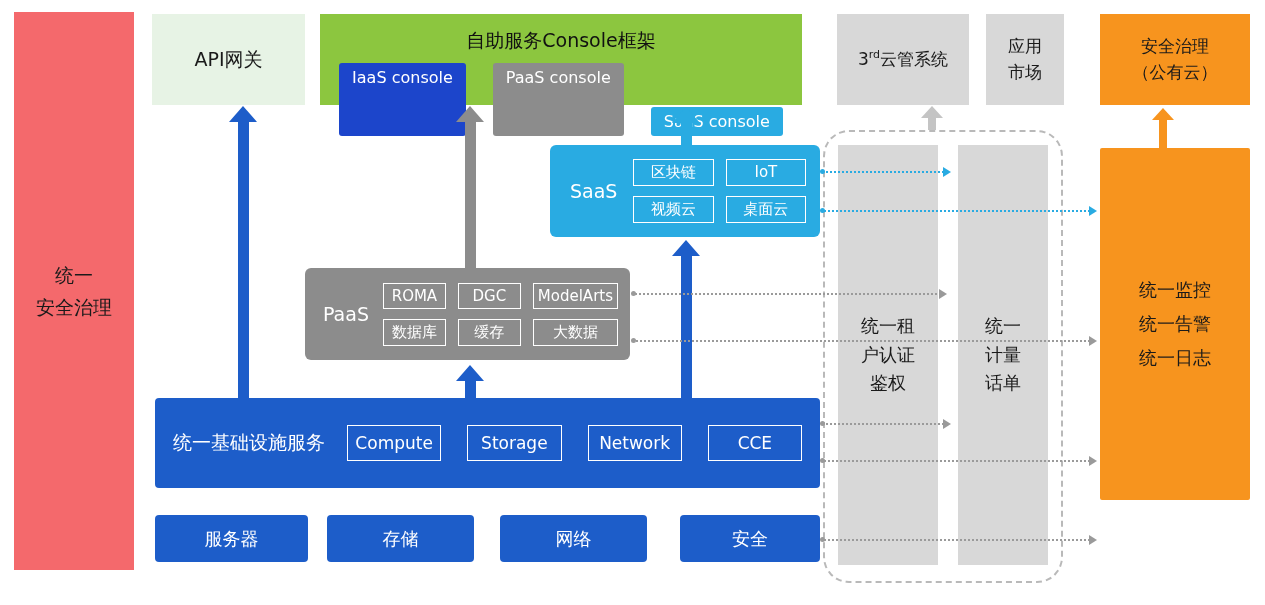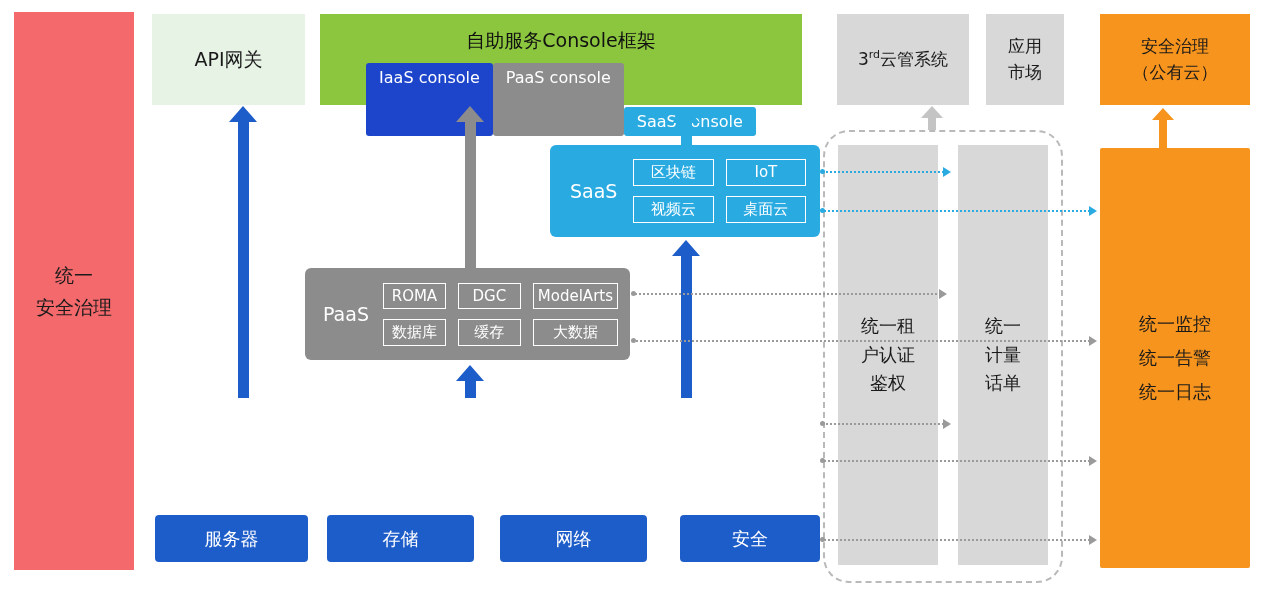--- a/index.html
+++ b/index.html
@@ -15,21 +15,21 @@
   
   .red-bar{background:var(--red,#f4696c);font-size:19px;line-height:1.7;}
   .lgreen-box{background:var(--light-green,#e7f3e5);font-size:19px;}
   .green-frame{background:var(--green,#8cc63f);}
   .lgray-box{background:var(--light-gray,#d8d8d8);font-size:17px;line-height:1.5;}
   .orange-box{background:var(--orange,#f7941e);font-size:17px;line-height:1.5;}
   .orange-bar{background:var(--orange,#f7941e);font-size:18px;line-height:1.9;border-radius:2px;}
   .gray-vbar{background:var(--light-gray,#d8d8d8);font-size:18px;line-height:1.6;}
 
   .console-title{padding-top:14px;text-align:center;font-size:19px;color:#111;}
-  .console-btn-row{display:flex;justify-content:center;margin-top:9px;}
+  .console-btn-row{display:flex;justify-content:center;gap:27px;margin-top:9px;}
   .cbtn{color:#fff;font-size:16px;padding:5px 13px;border-radius:3px;}
 
   .service-box{display:flex;align-items:center;color:#fff;border-radius:6px;}
   .saas-box{background:var(--cyan,#29abe2);padding:0 14px 0 20px;gap:16px;}
   .paas-box{background:var(--gray,#8c8c8c);padding:0 12px 0 18px;gap:14px;}
   .box-label{font-size:19px;}
   .tag-grid{display:grid;gap:10px 12px;flex:1;}
   .cols2{grid-template-columns:repeat(2,1fr);}
   .cols3{grid-template-columns:repeat(3,1fr);}
   .tag{border:1.5px solid #ffffff;border-radius:0;padding:3px 4px;text-align:center;font-size:15px;color:#fff;white-space:nowrap;}
@@ -102,21 +102,21 @@
 户认证
 鉴权</span>
   </div>
 
   <div class="abs gray-vbar center" style="left:958px;top:145px;width:90px;height:420px;">
     <span class="pre">统一
 计量
 话单</span>
   </div>
 
-  <div class="abs orange-bar center" style="left:1100px;top:148px;width:150px;height:420px;">
+  <div class="abs orange-bar center" style="left:1100px;top:148px;width:150px;height:352px;">
     <span class="pre">统一监控
 统一告警
 统一日志</span>
   </div>
 
   <div class="abs service-box saas-box" style="left:550px;top:145px;width:270px;height:92px;">
     <span class="box-label">SaaS</span>
     <div class="tag-grid cols2">
       <span class="tag">区块链</span>
       <span class="tag">IoT</span>
@@ -130,20 +130,29 @@
     <div class="tag-grid cols3">
       <span class="tag">ROMA</span>
       <span class="tag">DGC</span>
       <span class="tag">ModelArts</span>
       <span class="tag">数据库</span>
       <span class="tag">缓存</span>
       <span class="tag">大数据</span>
     </div>
   </div>
 
+  <div class="abs infra-bar" style="left:155px;top:398px;width:665px;height:90px;">
+    <span class="box-label">统一基础设施服务</span>
+    <div class="infra-tags">
+      <span class="tag">Compute</span>
+      <span class="tag">Storage</span>
+      <span class="tag">Network</span>
+      <span class="tag">CCE</span>
+    </div>
+  </div>
 
   <div class="abs resource-box center" style="left:155px;top:515px;width:153px;height:47px;">
     <span>服务器</span>
   </div>
   <div class="abs resource-box center" style="left:327px;top:515px;width:147px;height:47px;">
     <span>存储</span>
   </div>
   <div class="abs resource-box center" style="left:500px;top:515px;width:147px;height:47px;">
     <span>网络</span>
   </div>

